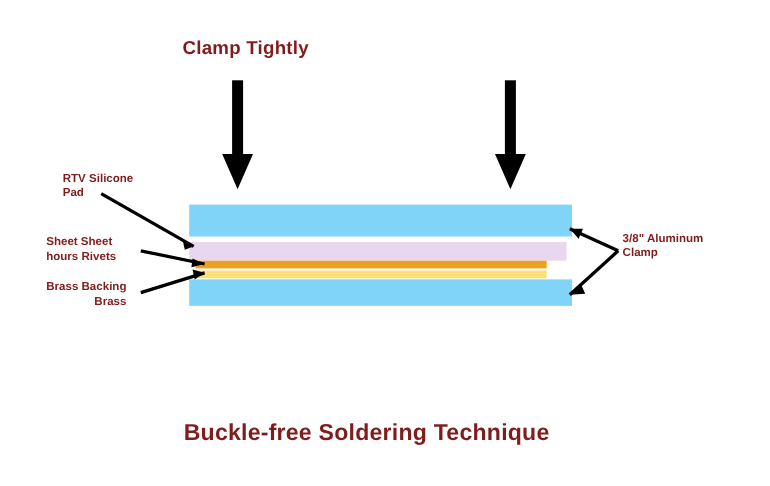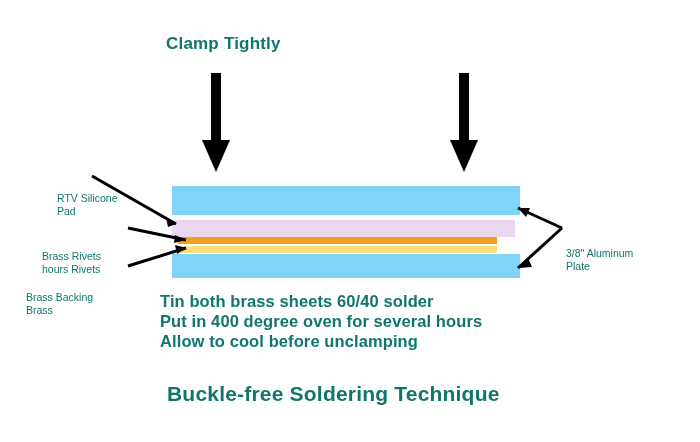--- a/index.html
+++ b/index.html
@@ -7,21 +7,21 @@
     padding: 0;
     background: #ffffff;
   }
   #stage {
     position: relative;
     width: 700px;
     height: 442px;
     background: #ffffff;
     overflow: hidden;
     font-family: "Liberation Sans", sans-serif;
-    color: #0f766e;
+    color: #7f1d1d;
   }
 
   
   .heading {
     position: absolute;
     font-weight: bold;
     font-size: 17px;
     letter-spacing: 0.2px;
     white-space: nowrap;
   }
@@ -44,29 +44,28 @@
     font-weight: bold;
     font-size: 16.5px;
     line-height: 20px;
     white-space: nowrap;
   }
   #instructions div { letter-spacing: 0.1px; }
 
   
   .callout {
     position: absolute;
-    font-weight: normal;
+    font-weight: bold;
     font-size: 10.5px;
     line-height: 13px;
     white-space: nowrap;
-    margin-top: 36px;
   }
   #label-rtv        { left: 57px;  top: 156px; }
   #label-brass      { left: 42px;  top: 214px; }
-  #label-backing    { left: 26px;  top: 255px; }
+  #label-backing    { left: 42px;  top: 255px; text-align: right; }
   #label-aluminum   { left: 566px; top: 211px; }
 
   
   .layer {
     position: absolute;
   }
   #plate-top {
     left: 172px; top: 186px;
     width: 348px; height: 29px;
     background: #80d4f7;
@@ -150,35 +149,30 @@
       <polygon points="518,268 528,258 532,267" fill="#000000"></polygon>
     </g>
   </svg>
 
   <div class="callout" id="label-rtv">
     <div>RTV Silicone</div>
     <div>Pad</div>
   </div>
 
   <div class="callout" id="label-brass">
-    <div>Brass Rivets</div>
+    <div>Sheet Sheet</div>
     <div>hours Rivets</div>
   </div>
 
   <div class="callout" id="label-backing">
     <div>Brass Backing</div>
     <div>Brass</div>
   </div>
 
   <div class="callout" id="label-aluminum">
     <div>3/8" Aluminum</div>
-    <div>Plate</div>
+    <div>Clamp</div>
   </div>
 
-  <div id="instructions">
-    <div>Tin both brass sheets 60/40 solder</div>
-    <div>Put in 400 degree oven for several hours</div>
-    <div>Allow to cool before unclamping</div>
-  </div>
 
   <div id="footer-title">Buckle-free Soldering Technique</div>
 
 </div>
 
 </body></html>

